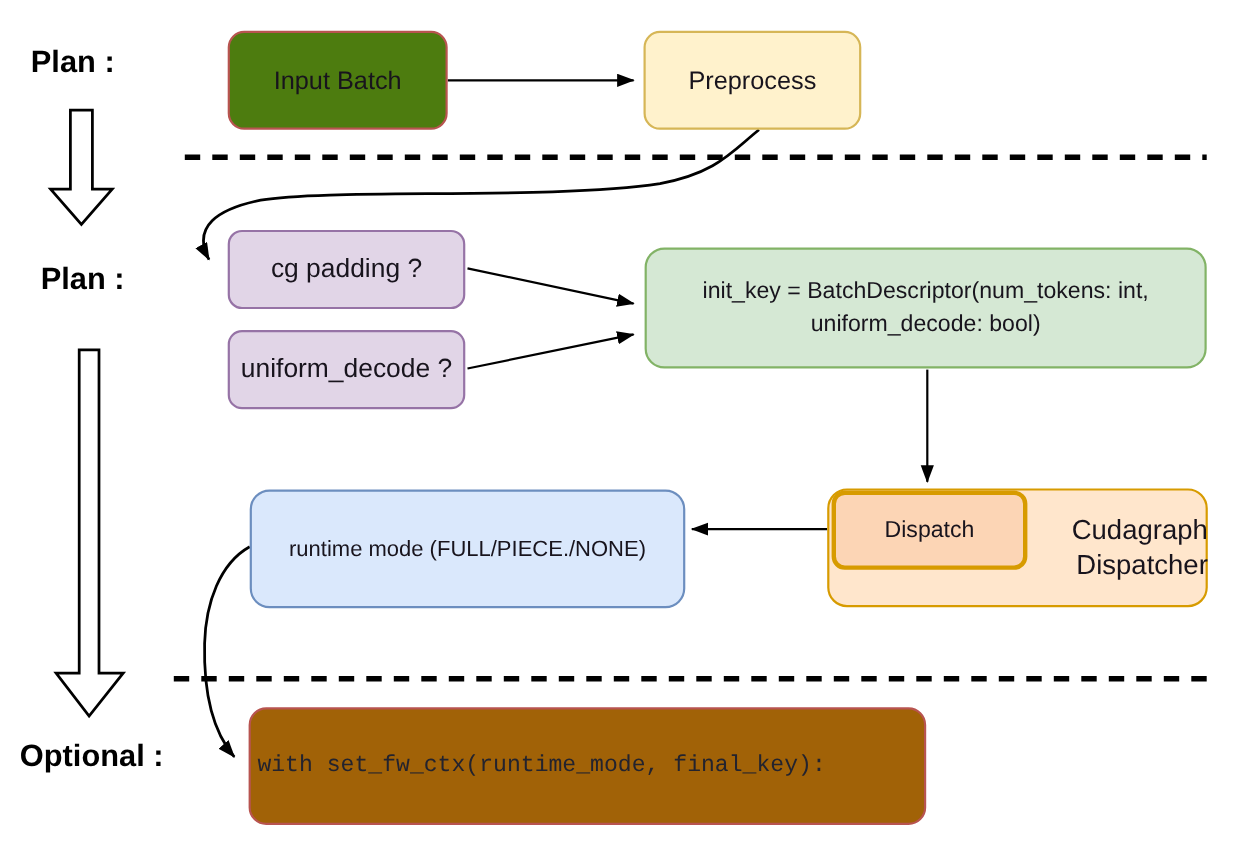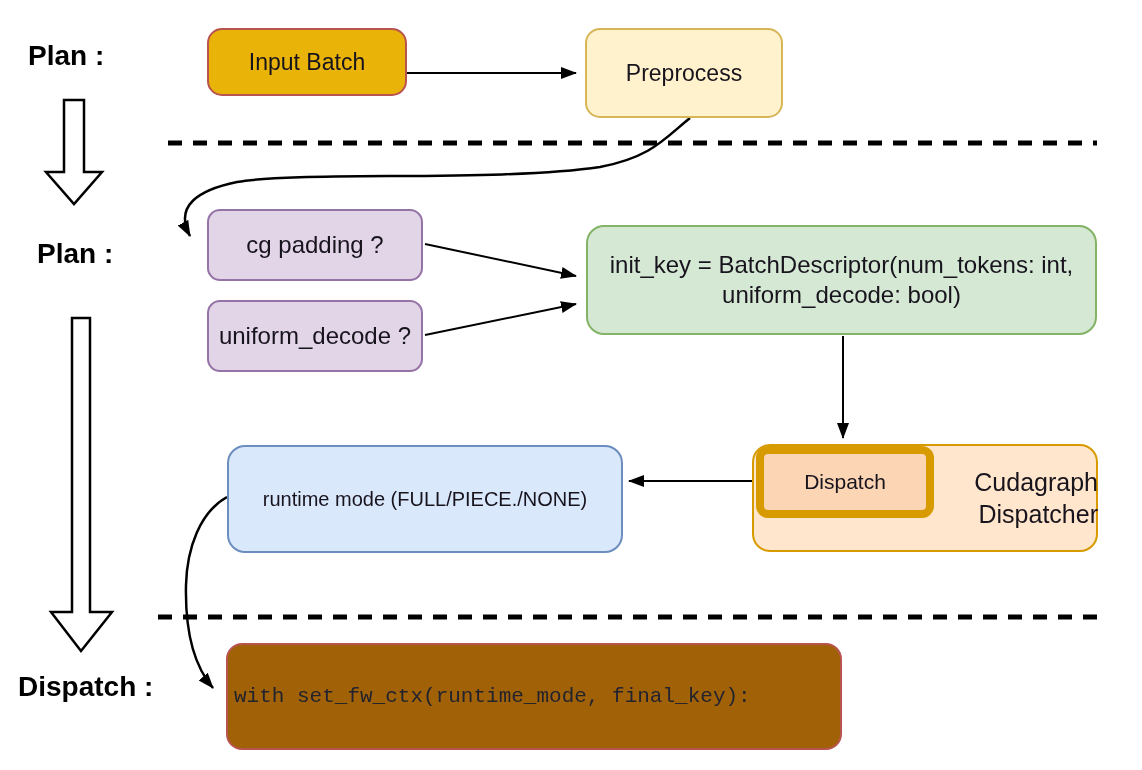--- a/index.html
+++ b/index.html
@@ -35,35 +35,35 @@
     display: flex;
     flex-direction: column;
     align-items: center;
     justify-content: center;
     text-align: center;
     color: #18141d;
   }
   .node .ln { white-space: pre; }
   .fs23 { font-size: 23px; }
   .fs24 { font-size: 24px; }
-  .fs22 { font-size: 24px; line-height: 30px; }
+  .fs22 { font-size: 21px; line-height: 30px; }
   .fs20 { font-size: 20px; line-height: 28px; }
   .code-node {
     align-items: flex-start;
     font-family: "Liberation Mono", monospace;
     font-size: 21px;
     line-height: 28px;
     padding-left: 6px;
     color: #23232e;
     border-radius: 16px;
   }
   .dispatch-inner {
     position: absolute;
     box-sizing: border-box;
-    border: 8px solid #701a75;
+    border: 4px solid #701a75;
     border-radius: 12px;
     display: flex;
     align-items: center;
     justify-content: center;
     font-size: 21px;
     color: #18141d;
   }
   .cuda-label {
     position: absolute;
     left: 181px; top: 0;
@@ -107,23 +107,23 @@
 
     <path d="M227,497 C200,512 187,548 186,585 C185,630 194,666 213,688" stroke="#000" stroke-width="2.5" fill="none" marker-end="url(#ah)"></path>
 
     <polygon points="64,100 84,100 84,172 102,172 74,204 46,172 64,172" fill="#ffffff" stroke="#000" stroke-width="2.5"></polygon>
 
     <polygon points="72,318 90,318 90,612 112,612 81,651 51,612 72,612" fill="#ffffff" stroke="#000" stroke-width="2.5"></polygon>
   </svg>
 
   <div class="stage-label" style="left:28px; top:40px;">Plan :</div>
   <div class="stage-label" style="left:37px; top:238px;">Plan :</div>
-  <div class="stage-label" style="left:18px; top:671px;">Dispatch :</div>
+  <div class="stage-label" style="left:18px; top:671px;">Optional :</div>
 
-  <div class="node fs23" style="left: 207px; top: 28px; width: 200px; height: 68px; background-color: #eab308; border-color: rgb(184, 84, 80);">
+  <div class="node fs23" style="left: 207px; top: 28px; width: 200px; height: 90px; background-color: #4d7c0f; border-color: rgb(184, 84, 80);">
     <span class="ln">Input Batch</span>
   </div>
 
   <div class="node fs23" style="left: 585px; top: 28px; width: 198px; height: 90px; background-color: rgb(255, 242, 204); border-color: rgb(214, 182, 86);">
     <span class="ln">Preprocess</span>
   </div>
 
   <div class="node fs24" style="left: 207px; top: 209px; width: 216px; height: 72px; border-radius: 13px; background-color: rgb(225, 213, 231); border-color: rgb(150, 115, 166);">
     <span class="ln">cg padding ?</span>
   </div>

